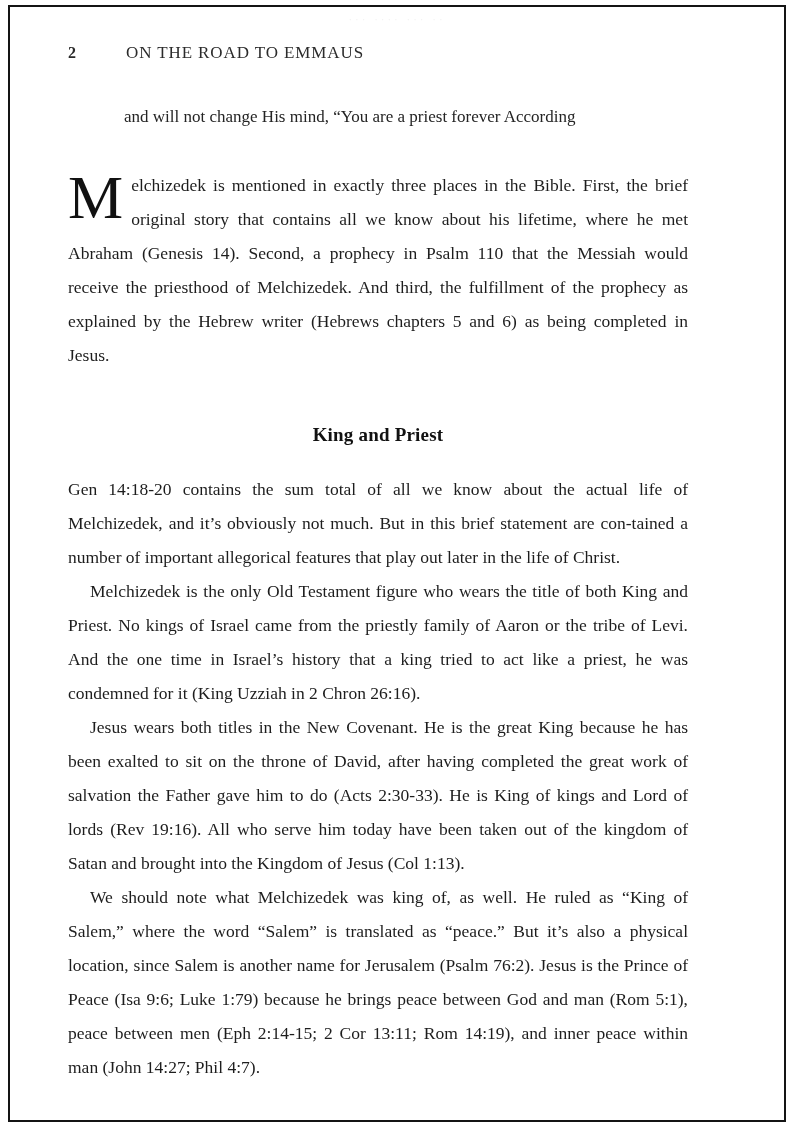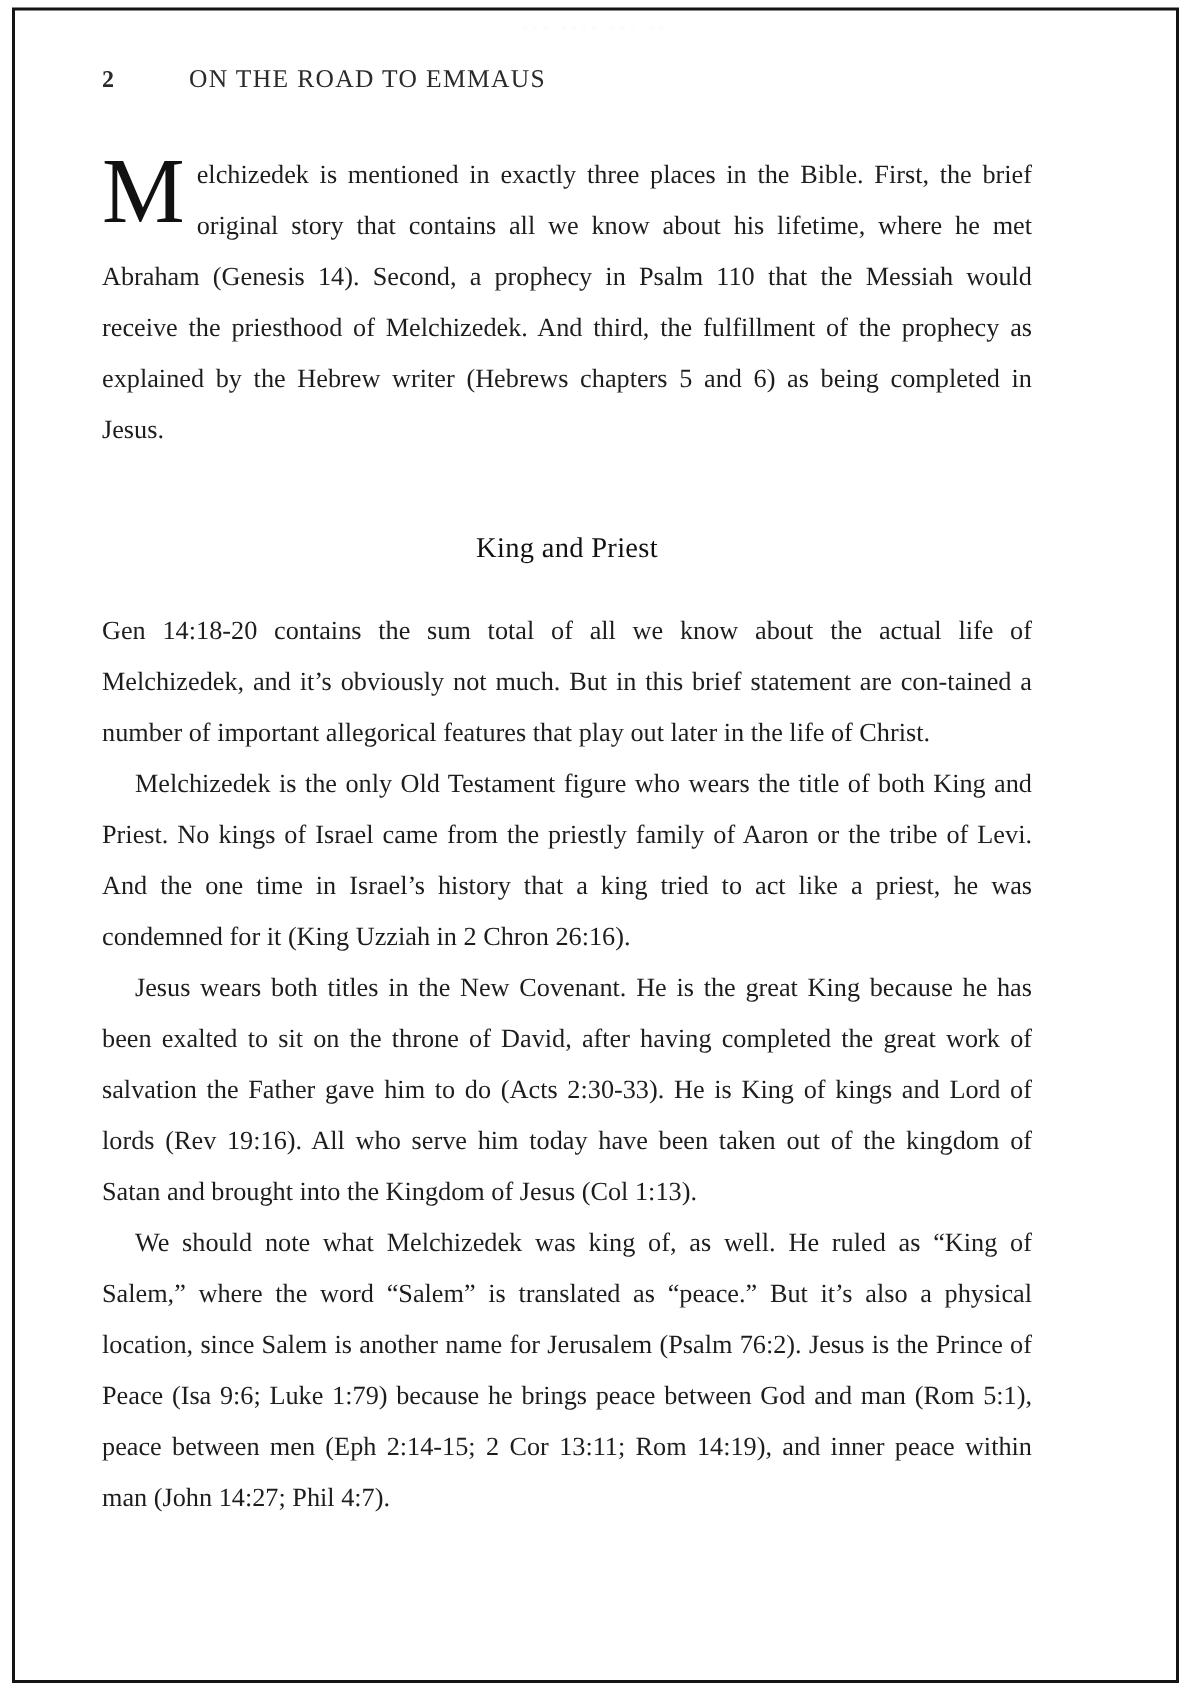--- a/index.html
+++ b/index.html
@@ -111,21 +111,21 @@
     font-weight: 400;
     color: #111111;
     font-family: "Liberation Serif", "DejaVu Serif", serif;
   }
 
   
   .section-heading {
     margin: 0 0 26px 0;
     text-align: center;
     font-size: 19px;
-    font-weight: 400;
+    font-weight: 700;
     color: #111111;
     letter-spacing: 0.2px;
   }
 
   .spacer-before-heading { height: 22px; }
 </style>
 </head>
 <body>
 
 <div class="page-sheet">
@@ -133,20 +133,21 @@
   <div class="bleed-ghost">··· ···· ··· ··</div>
 
   <div class="content">
 
     <div class="running-head">
       <span class="folio">2</span>
       <span class="head-title">ON THE ROAD TO EMMAUS</span>
     </div>
 
     <blockquote class="blockquote">
+      <span class="q-line">and will not change His mind, “You are a priest forever According</span>
     </blockquote>
 
     <p class="dropcap-para"><span class="dropcap">M</span><span>elchizedek is mentioned in exactly three places in the Bible. First, the brief original story that contains all we know about his lifetime, where he met Abraham (Genesis 14). Second, a prophecy in Psalm 110 that the Messiah would receive the priesthood of Melchizedek. And third, the fulfillment of the prophecy as explained by the Hebrew writer (Hebrews chapters 5 and 6) as being completed in Jesus.</span></p>
 
     <div class="spacer-before-heading"></div>
 
     <h2 class="section-heading">King and Priest</h2>
 
     <p class="body-para flush">Gen 14:18-20 contains the sum total of all we know about the actual life of Melchizedek, and it’s obviously not much. But in this brief statement are con-tained a number of important allegorical features that play out later in the life of Christ.</p>
     <p class="body-para indent">Melchizedek is the only Old Testament figure who wears the title of both King and Priest. No kings of Israel came from the priestly family of Aaron or the tribe of Levi. And the one time in Israel’s history that a king tried to act like a priest, he was condemned for it (King Uzziah in 2 Chron 26:16).</p>

